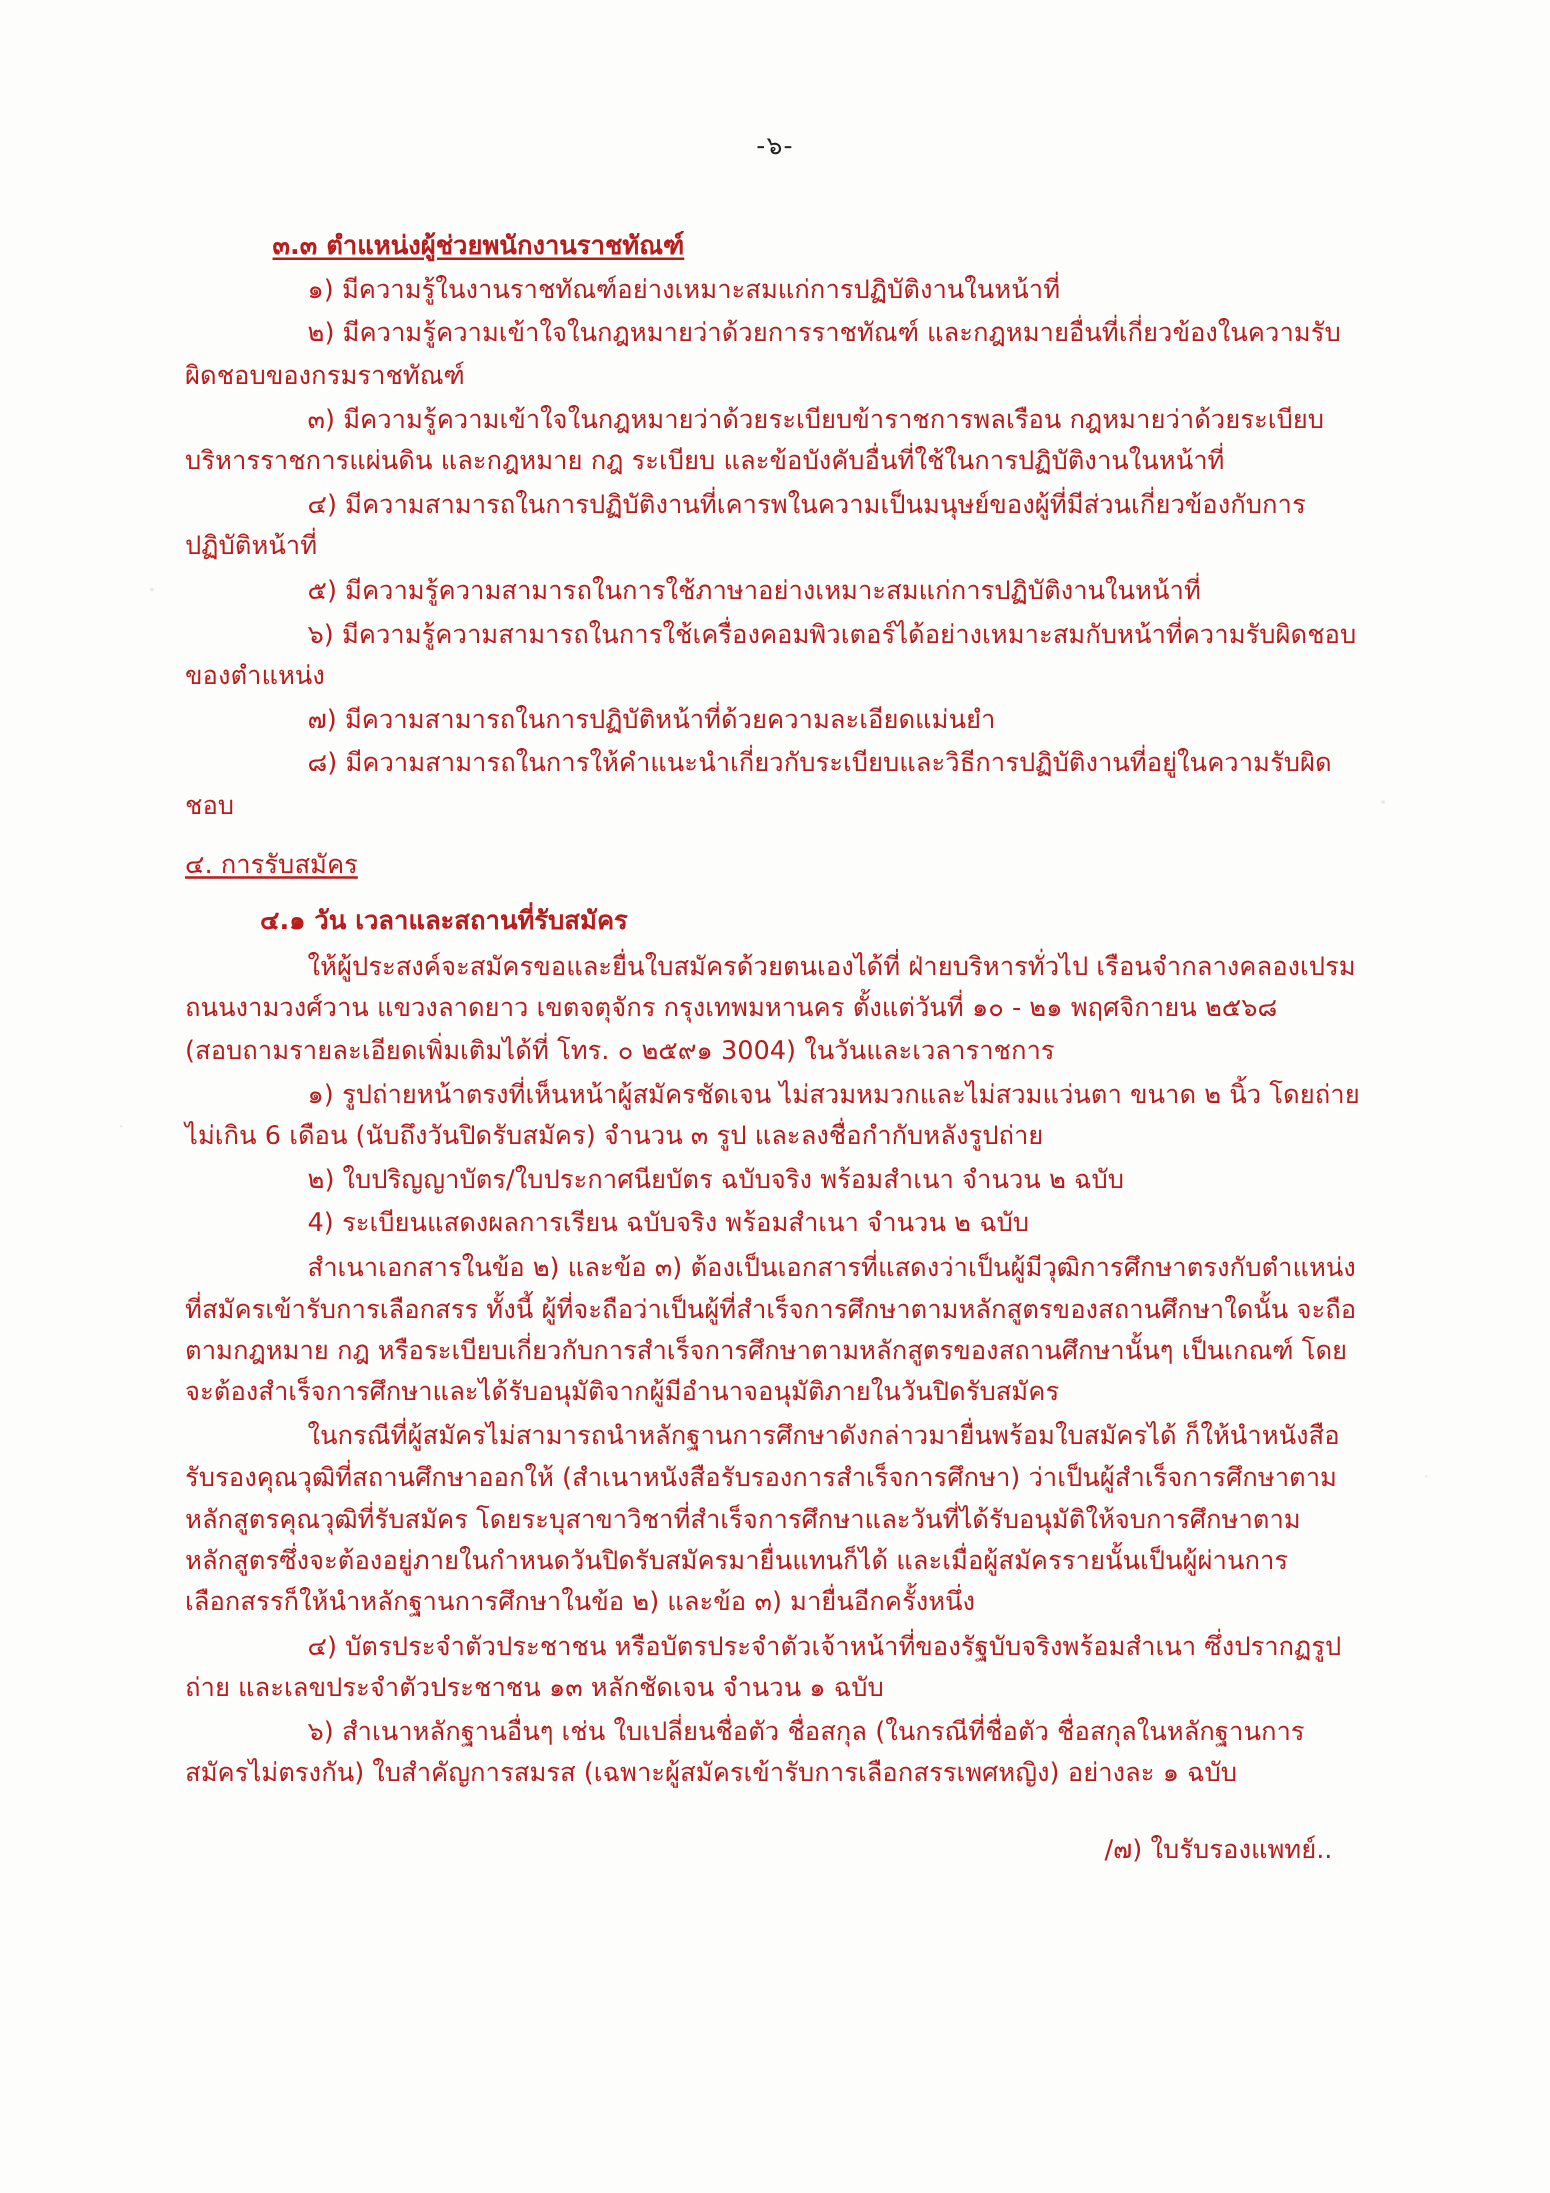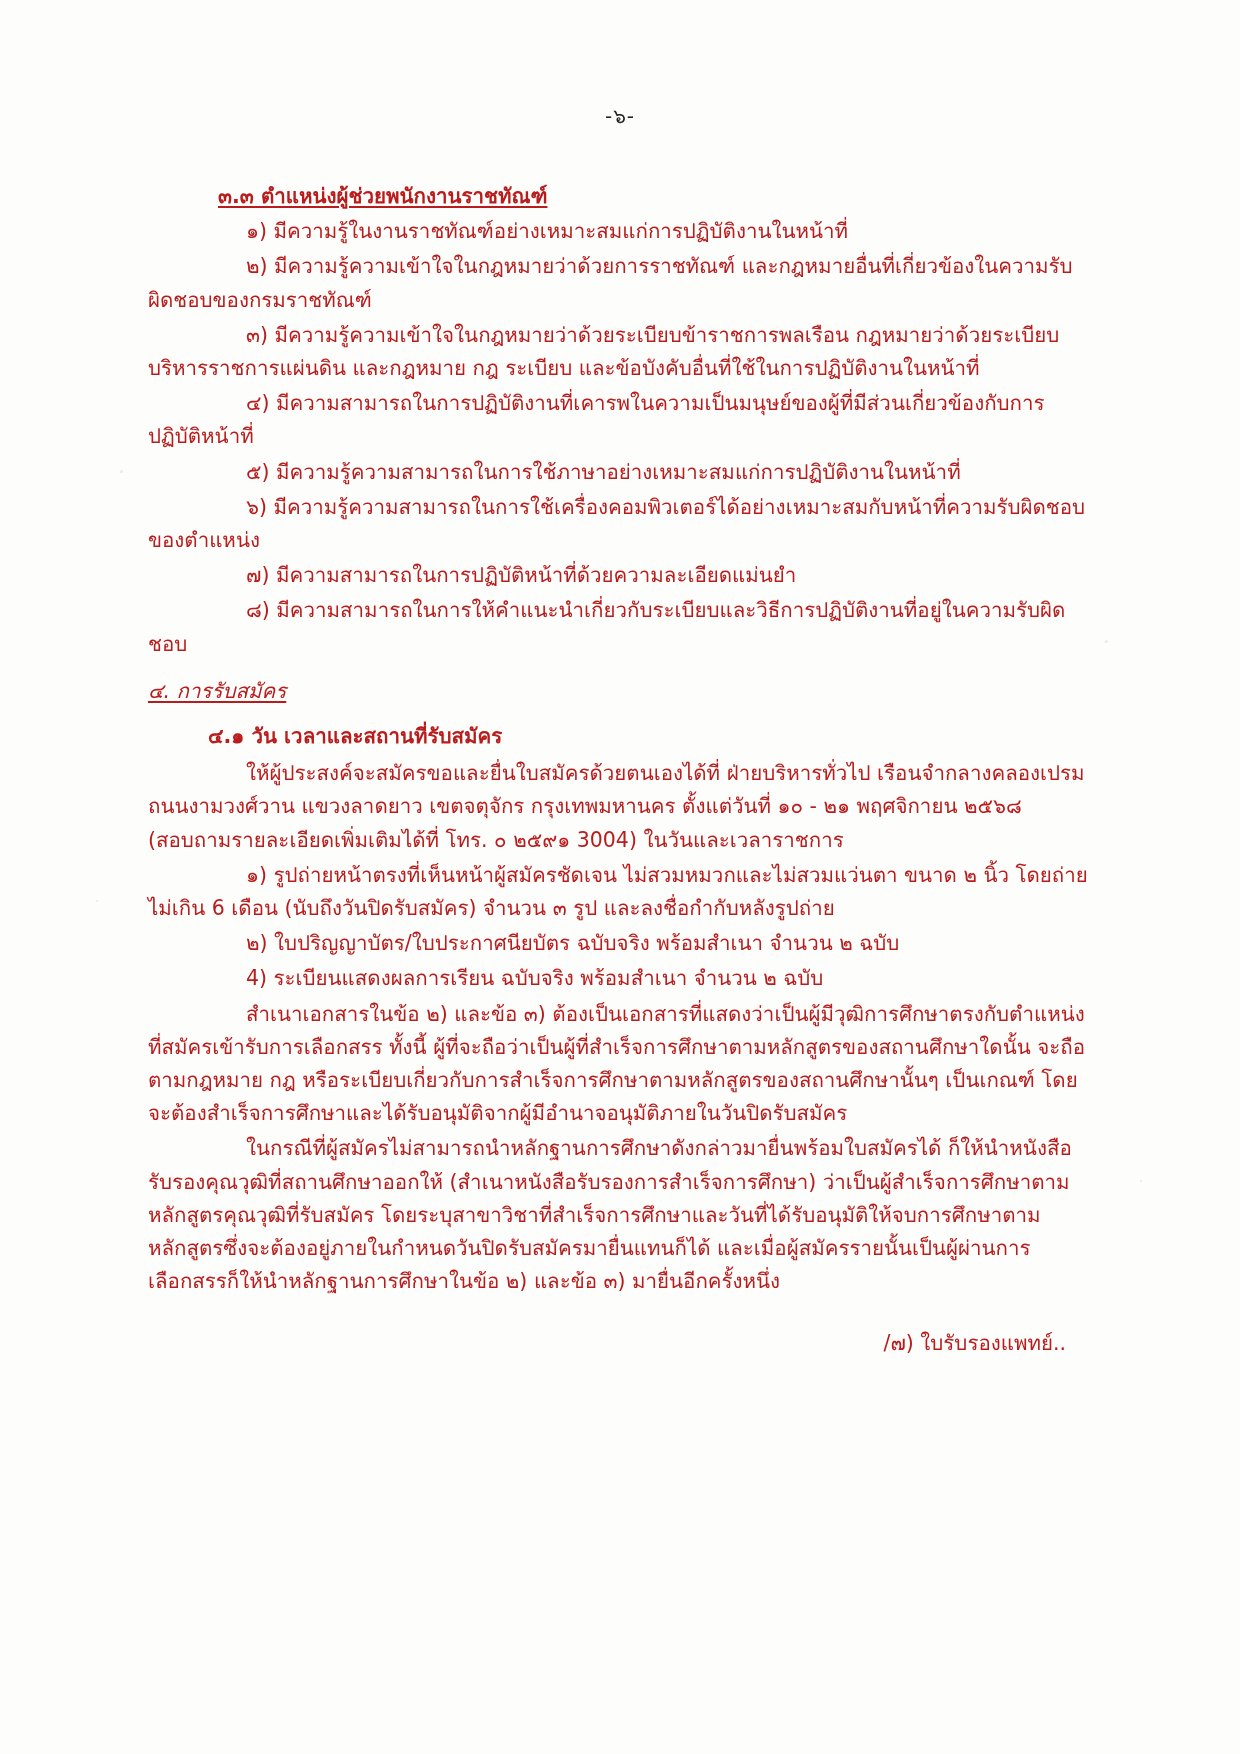--- a/index.html
+++ b/index.html
@@ -55,21 +55,20 @@
     padding-left: 0;
     text-indent: 98px;
   }
   .indent-para {
     text-indent: 98px;
   }
   .sec-head {
     padding-left: 0;
     margin-top: 5px;
     margin-bottom: 4px;
-    font-style: italic;
   }
   .sub-head {
     padding-left: 60px;
     margin-top: 12px;
     margin-bottom: 4px;
     font-weight: bold;
   }
   .gap-top {
     margin-top: 14px;
   }
@@ -112,20 +111,22 @@
     <p class="sub-head">๔.๑ วัน เวลาและสถานที่รับสมัคร</p>
     <p class="indent-para">ให้ผู้ประสงค์จะสมัครขอและยื่นใบสมัครด้วยตนเองได้ที่ ฝ่ายบริหารทั่วไป เรือนจำกลางคลองเปรม ถนนงามวงศ์วาน แขวงลาดยาว เขตจตุจักร กรุงเทพมหานคร ตั้งแต่วันที่ ๑๐ - ๒๑ พฤศจิกายน ๒๕๖๘ (สอบถามรายละเอียดเพิ่มเติมได้ที่ โทร. ๐ ๒๕๙๑ 3004) ในวันและเวลาราชการ</p>
 
     <p class="indent-item-hang">๑) รูปถ่ายหน้าตรงที่เห็นหน้าผู้สมัครชัดเจน ไม่สวมหมวกและไม่สวมแว่นตา ขนาด ๒ นิ้ว โดยถ่ายไม่เกิน 6 เดือน (นับถึงวันปิดรับสมัคร) จำนวน ๓ รูป และลงชื่อกำกับหลังรูปถ่าย</p>
     <p class="indent-item-hang">๒) ใบปริญญาบัตร/ใบประกาศนียบัตร ฉบับจริง พร้อมสำเนา จำนวน ๒ ฉบับ</p>
     <p class="indent-item-hang">4) ระเบียนแสดงผลการเรียน ฉบับจริง พร้อมสำเนา จำนวน ๒ ฉบับ</p>
 
     <p class="indent-para">สำเนาเอกสารในข้อ ๒) และข้อ ๓) ต้องเป็นเอกสารที่แสดงว่าเป็นผู้มีวุฒิการศึกษาตรงกับตำแหน่งที่สมัครเข้ารับการเลือกสรร ทั้งนี้ ผู้ที่จะถือว่าเป็นผู้ที่สำเร็จการศึกษาตามหลักสูตรของสถานศึกษาใดนั้น จะถือตามกฎหมาย กฎ หรือระเบียบเกี่ยวกับการสำเร็จการศึกษาตามหลักสูตรของสถานศึกษานั้นๆ เป็นเกณฑ์ โดยจะต้องสำเร็จการศึกษาและได้รับอนุมัติจากผู้มีอำนาจอนุมัติภายในวันปิดรับสมัคร</p>
     <p class="indent-para">ในกรณีที่ผู้สมัครไม่สามารถนำหลักฐานการศึกษาดังกล่าวมายื่นพร้อมใบสมัครได้ ก็ให้นำหนังสือรับรองคุณวุฒิที่สถานศึกษาออกให้ (สำเนาหนังสือรับรองการสำเร็จการศึกษา) ว่าเป็นผู้สำเร็จการศึกษาตามหลักสูตรคุณวุฒิที่รับสมัคร โดยระบุสาขาวิชาที่สำเร็จการศึกษาและวันที่ได้รับอนุมัติให้จบการศึกษาตามหลักสูตรซึ่งจะต้องอยู่ภายในกำหนดวันปิดรับสมัครมายื่นแทนก็ได้ และเมื่อผู้สมัครรายนั้นเป็นผู้ผ่านการเลือกสรรก็ให้นำหลักฐานการศึกษาในข้อ ๒) และข้อ ๓) มายื่นอีกครั้งหนึ่ง</p>
 
+    <p class="indent-item-hang">๔) บัตรประจำตัวประชาชน หรือบัตรประจำตัวเจ้าหน้าที่ของรัฐบับจริงพร้อมสำเนา ซึ่งปรากฏรูปถ่าย และเลขประจำตัวประชาชน ๑๓ หลักชัดเจน จำนวน ๑ ฉบับ</p>
+    <p class="indent-item-hang">๖) สำเนาหลักฐานอื่นๆ เช่น ใบเปลี่ยนชื่อตัว ชื่อสกุล (ในกรณีที่ชื่อตัว ชื่อสกุลในหลักฐานการสมัครไม่ตรงกัน) ใบสำคัญการสมรส (เฉพาะผู้สมัครเข้ารับการเลือกสรรเพศหญิง) อย่างละ ๑ ฉบับ</p>
   </div>
 
   <p class="footnote">/๗) ใบรับรองแพทย์..</p>
 
   <span class="speck" style="left:120px; top:470px; width:3px; height:3px;"></span>
   <span class="speck" style="left:96px; top:900px; width:2px; height:2px;"></span>
   <span class="speck" style="left:1105px; top:640px; width:3px; height:3px;"></span>
   <span class="speck" style="left:1140px; top:1180px; width:2px; height:2px;"></span>
 </div>
 

